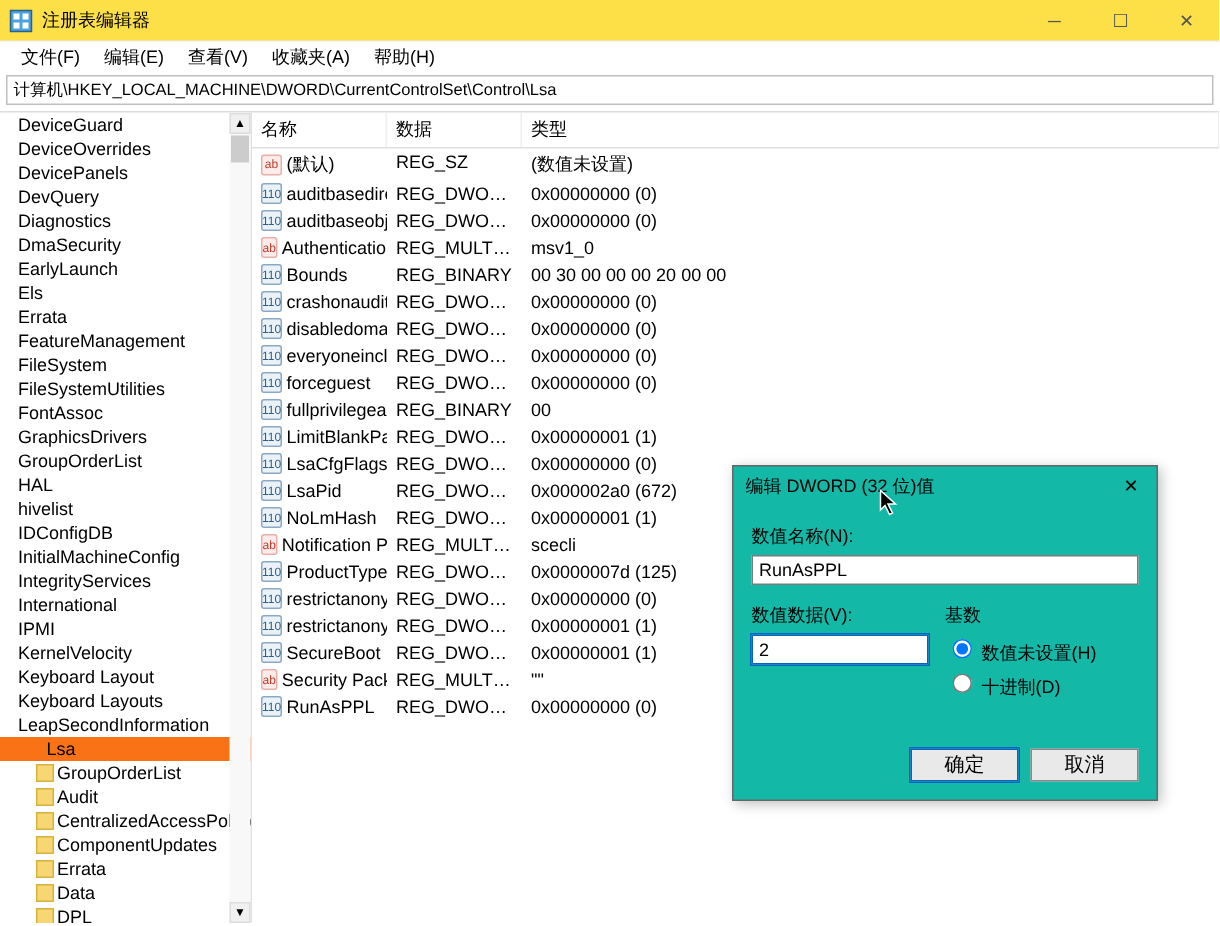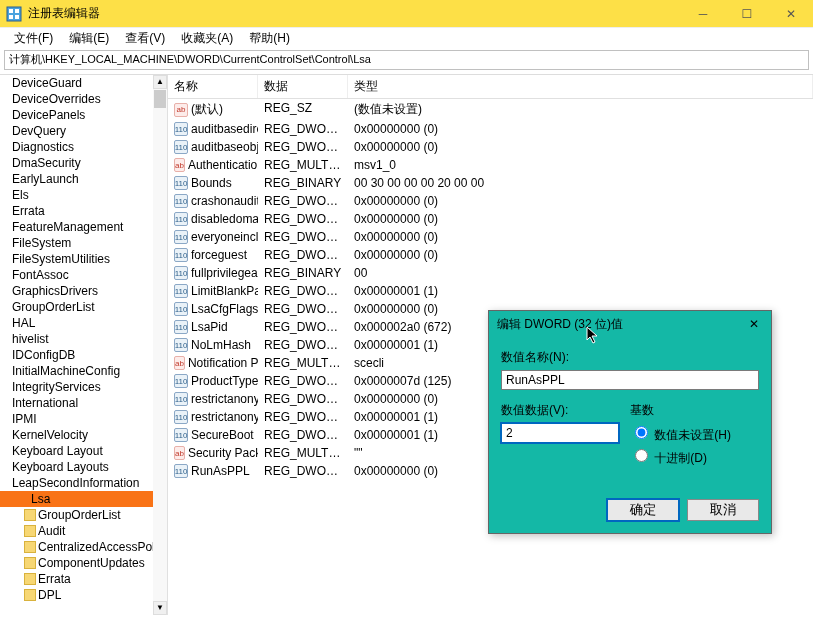--- a/index.html
+++ b/index.html
@@ -105,20 +105,21 @@
         <li><span>KernelVelocity</span></li>
         <li><span>Keyboard Layout</span></li>
         <li><span>Keyboard Layouts</span></li>
         <li><span>LeapSecondInformation</span></li>
         <li class="sel"><span>Lsa</span></li>
         <li class="child"><span class="fld"></span><span>GroupOrderList</span></li>
         <li class="child"><span class="fld"></span><span>Audit</span></li>
         <li class="child"><span class="fld"></span><span>CentralizedAccessPolicies</span></li>
         <li class="child"><span class="fld"></span><span>ComponentUpdates</span></li>
         <li class="child"><span class="fld"></span><span>Errata</span></li>
+        <li class="child"><span class="fld"></span><span>Data</span></li>
         <li class="child"><span class="fld"></span><span>DPL</span></li>
       </ul>
     <div class="sbar">
       <div class="arr">▲</div>
       <div class="track"></div>
       <div class="thumb"></div>
       <div class="arr">▼</div>
     </div>
   </div>
   <div class="listview">

